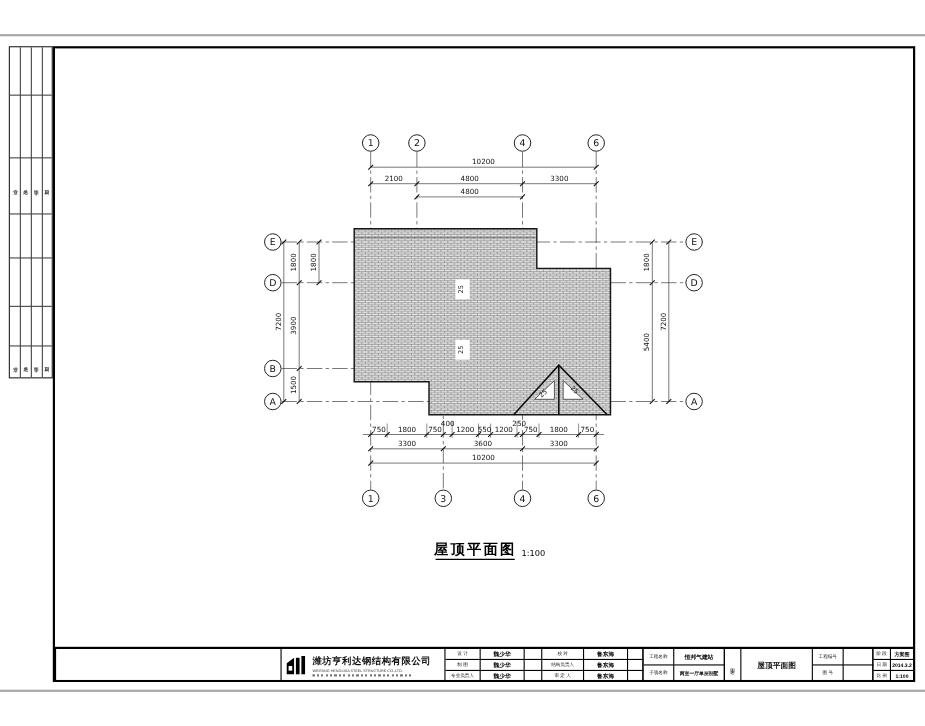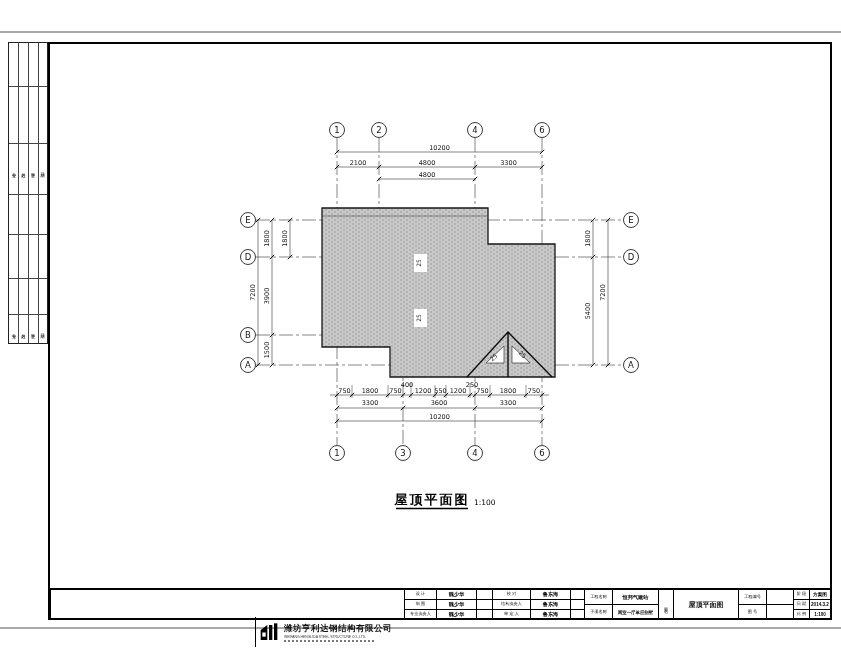--- a/index.html
+++ b/index.html
@@ -35,21 +35,21 @@
       border-top:2px solid #000;box-sizing:border-box;background:#fff;font-size:5px;}
   .sec{position:absolute;top:0;height:30px;border-left:1px solid #000;box-sizing:border-box;}
   .cellgrid{display:grid;height:30px;}
   .lbl{font-size:4.2px;line-height:1;display:flex;align-items:center;justify-content:center;
        border-right:.8px solid #000;border-bottom:.8px solid #000;box-sizing:border-box;
        text-align:center;overflow:hidden;color:#111;}
   .val{font-size:5.2px;font-weight:700;display:flex;align-items:center;justify-content:center;
        border-right:.8px solid #000;border-bottom:.8px solid #000;box-sizing:border-box;
        overflow:hidden;color:#000;}
   .gap{border-right:.8px solid #000;border-bottom:.8px solid #000;box-sizing:border-box;}
-  .logo-sec{display:flex;align-items:center;gap:5px;padding:2px 3px;box-sizing:border-box;margin-top:27px;}
+  .logo-sec{display:flex;align-items:center;gap:5px;padding:2px 3px;box-sizing:border-box;}
   .coname{font-size:8.5px;font-weight:700;letter-spacing:.5px;white-space:nowrap;}
   .coen{font-size:3.4px;color:#333;white-space:nowrap;transform-origin:left;}
   .cobar{height:2px;width:92px;background:repeating-linear-gradient(90deg,#777 0 2px,#fff 2px 4px);margin-top:1px;}
   .vlabel{writing-mode:vertical-rl;font-size:4.2px;display:flex;align-items:center;justify-content:center;
           border-right:.8px solid #000;box-sizing:border-box;height:30px;text-align:center;}
   .bigname{display:flex;align-items:center;justify-content:center;font-size:7px;font-weight:700;height:30px;}
 </style>
 </head>
 <body>
 

